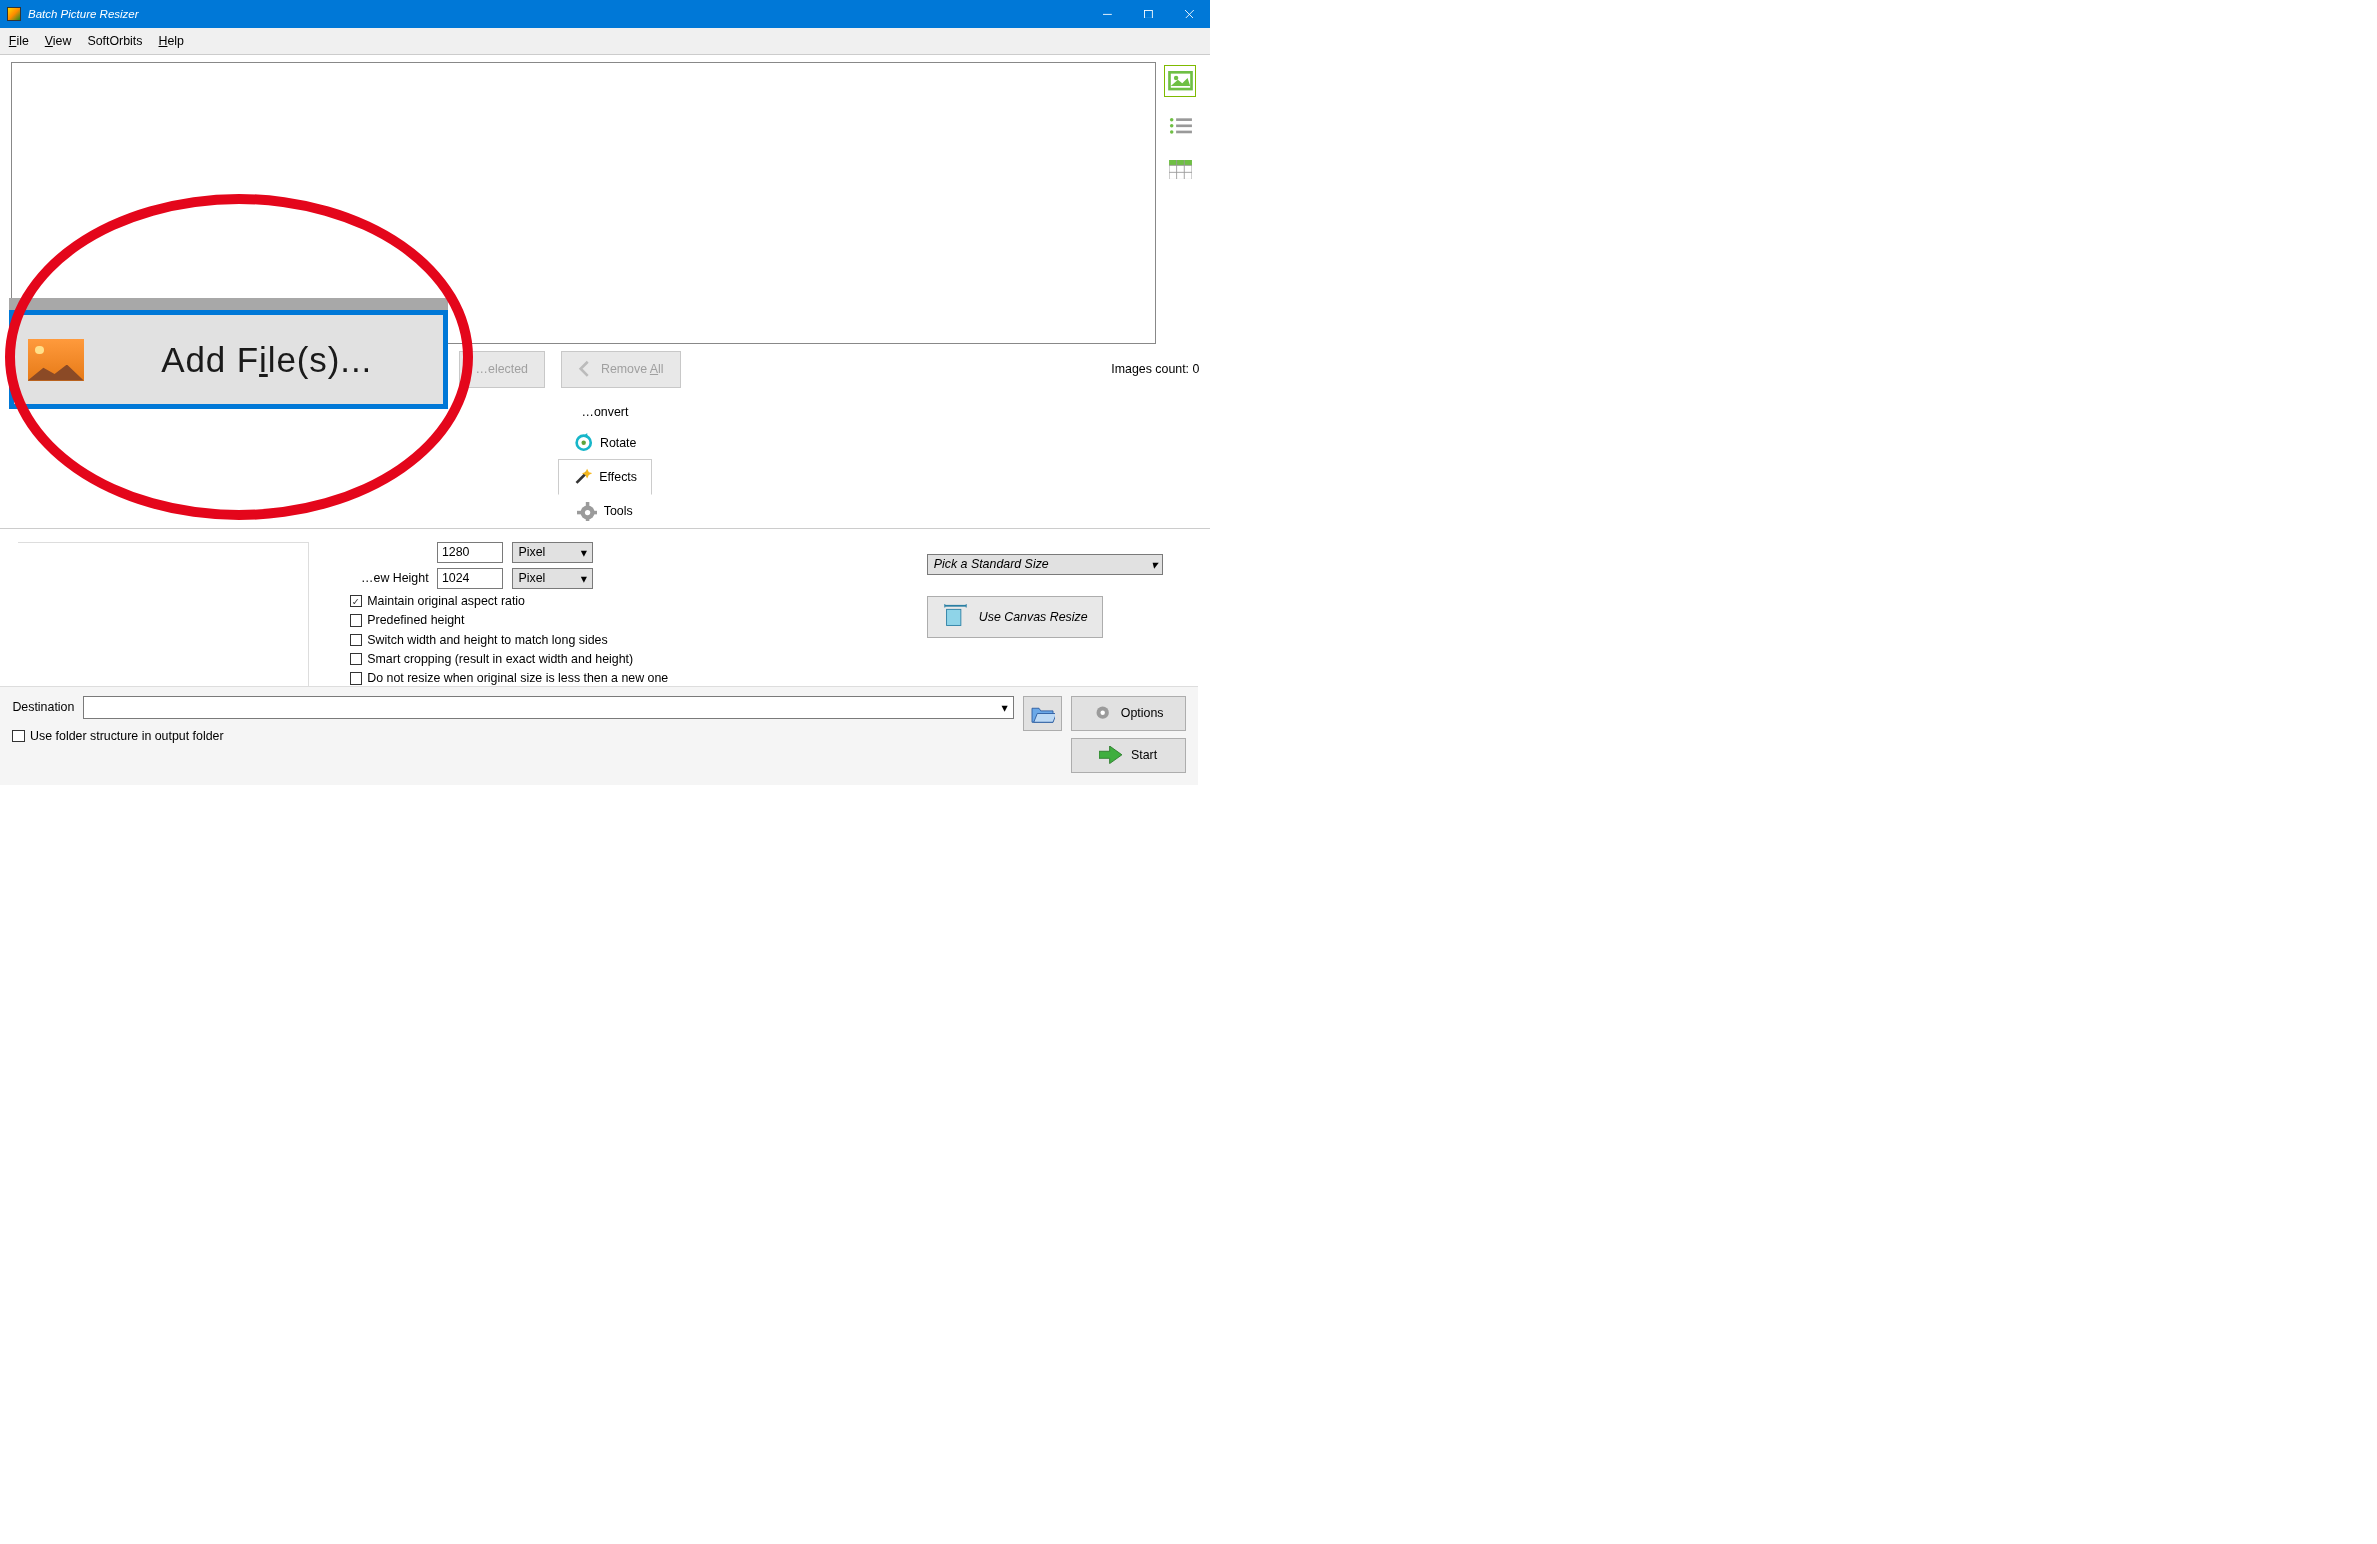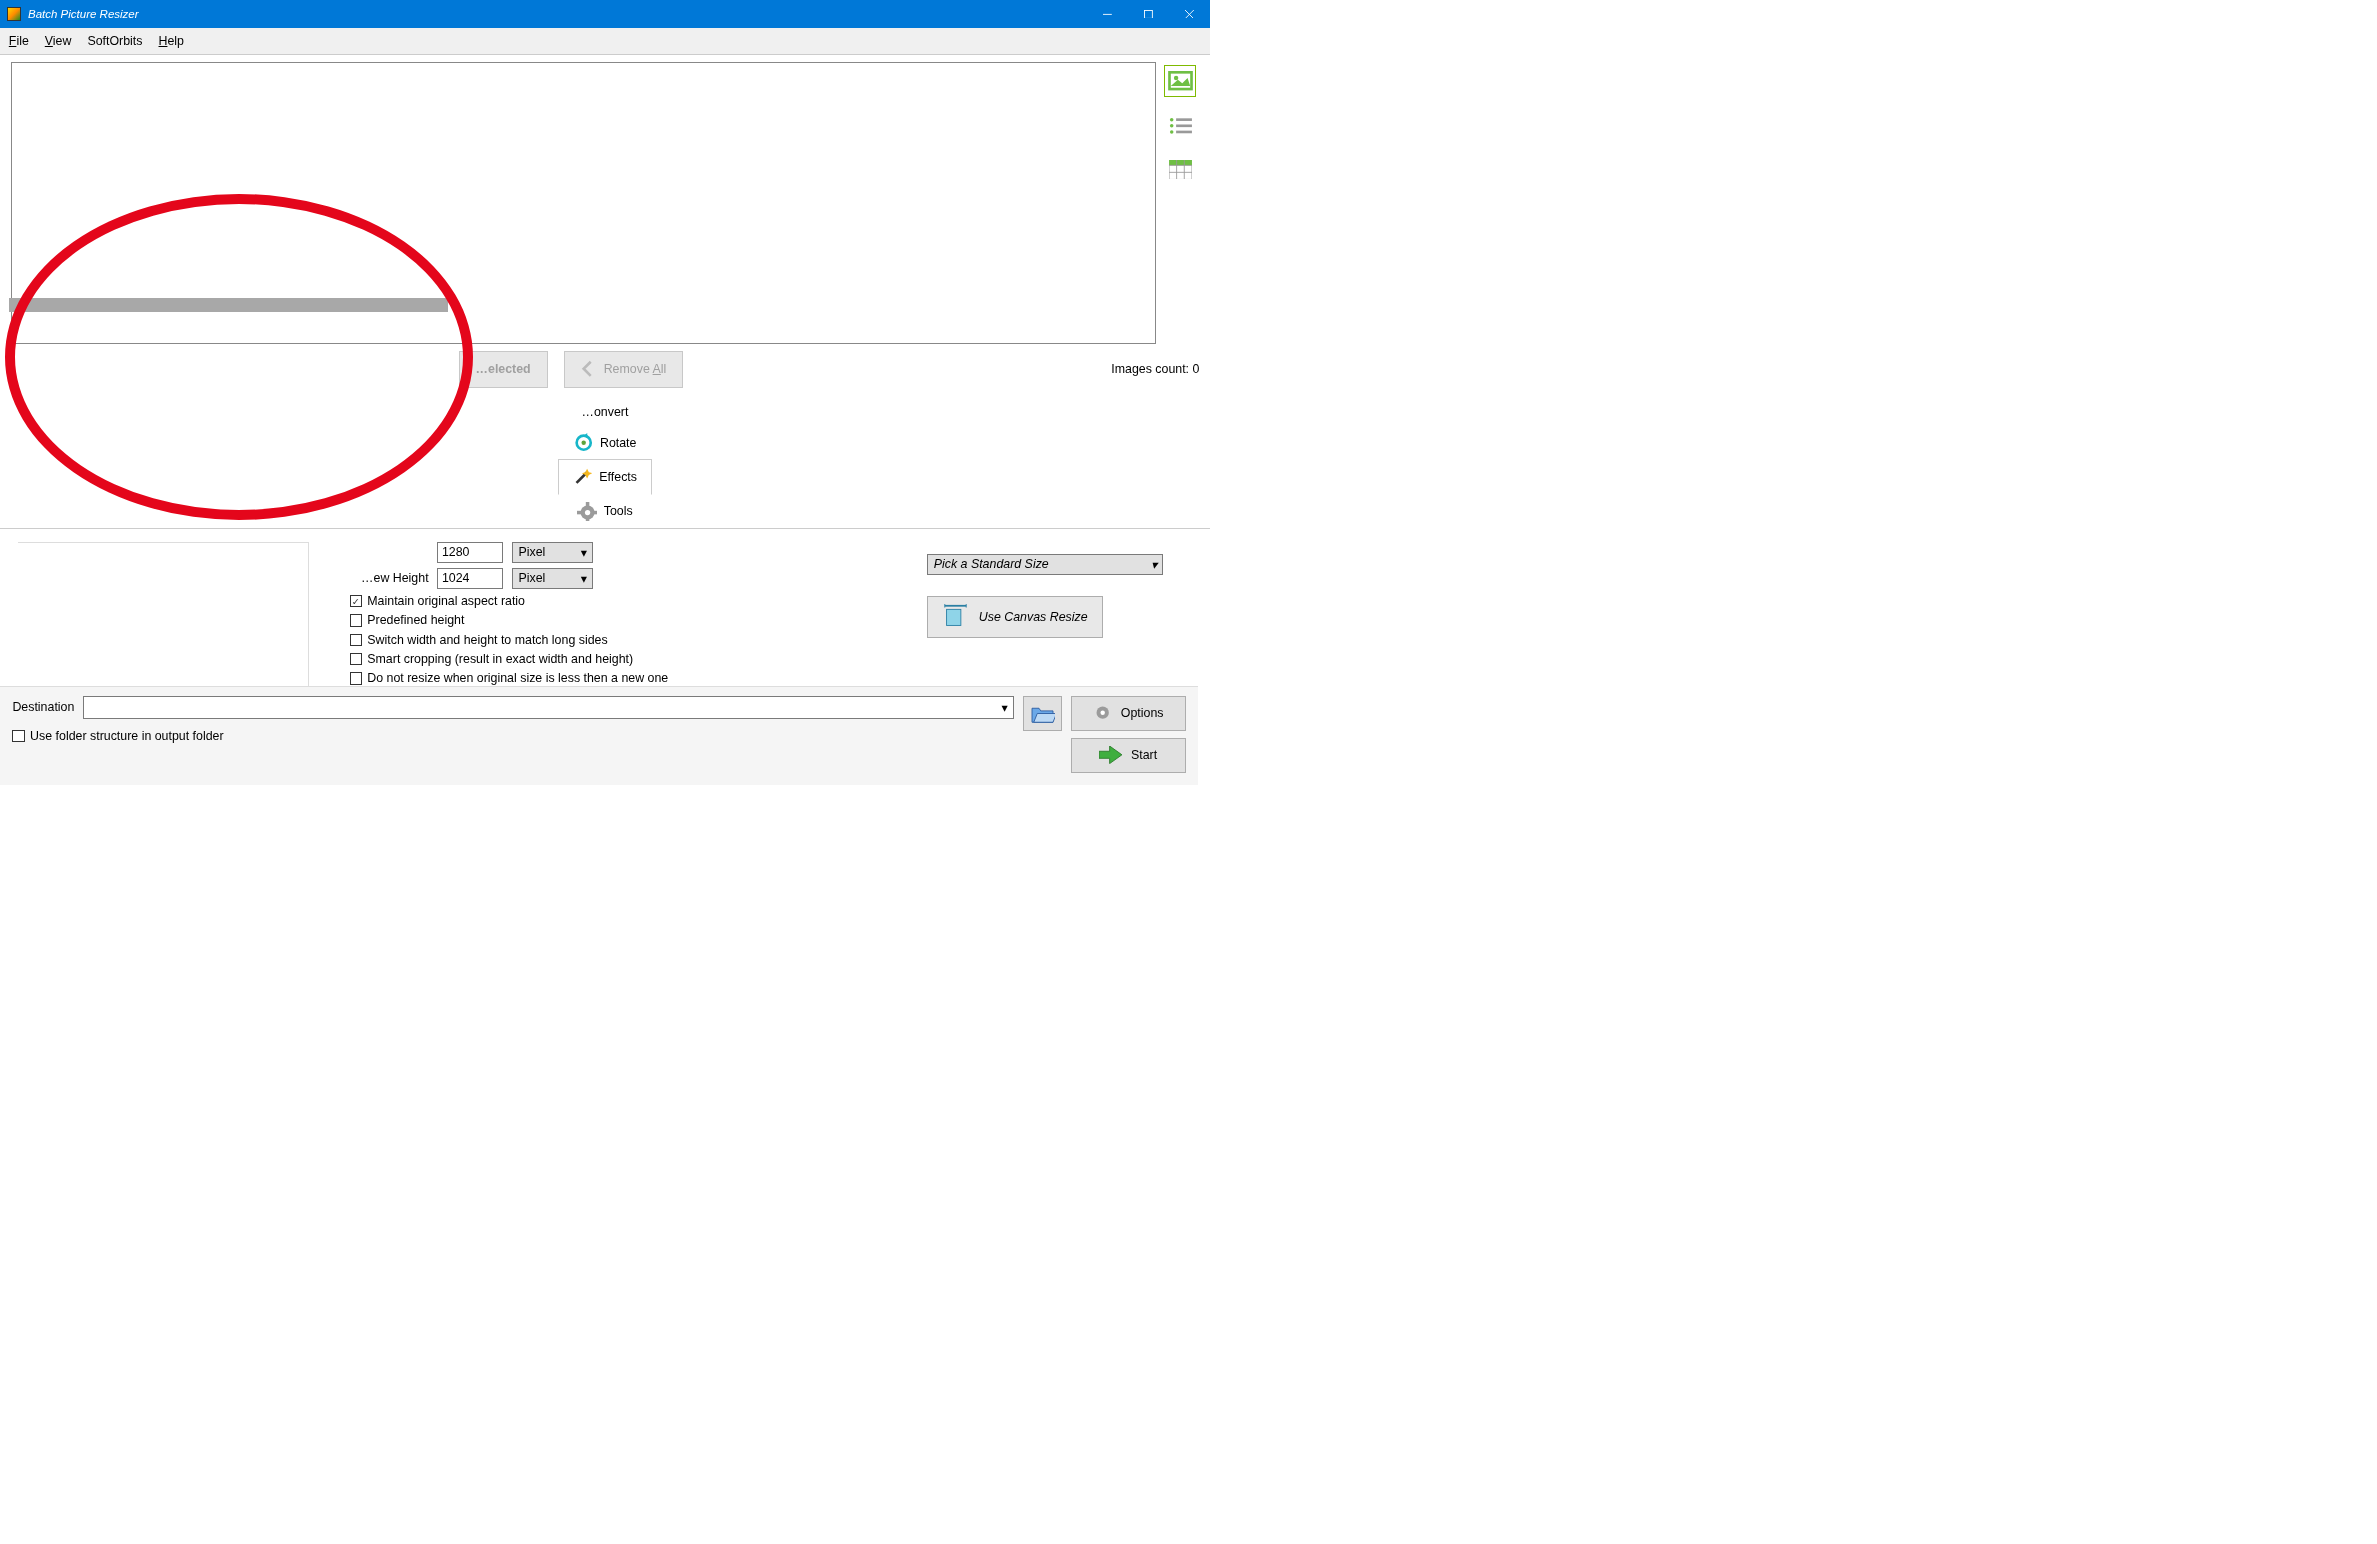--- a/index.html
+++ b/index.html
@@ -131,21 +131,21 @@
         <line x1="8.6" y1="0" x2="8.6" y2="22" stroke="#999"></line>
           <line x1="17.3" y1="0" x2="17.3" y2="22" stroke="#999"></line>
         <line x1="0" y1="14" x2="26" y2="14" stroke="#999"></line>
       </svg>
     </div>
   </div>
 </div>
 
 <div class="action-row">
   <div style="width:432px"></div>
-  <div class="btn disabled" style="width:auto;font-weight:bold;">
+  <div class="btn disabled" style="width:auto;">
     <span>…elected</span>
   </div>
   <div class="btn disabled">
     <span class="chev">
       <svg width="12.4" height="17.6" viewBox="0 0 14 20">
           <path d="M11 2 L3 10 L11 18" fill="none" stroke="#bbb" stroke-width="3"></path>
         </svg>
     </span>
     <span>Remove <u>A</u>ll</span>
   </div>
@@ -277,15 +277,19 @@
             <path d="M0 6 L12 6 L12 0 L26 10 L12 20 L12 14 L0 14 Z" fill="#3fae3f" stroke="#2a7a2a"></path>
           </svg>
         <span>Start</span>
       </div>
     </div>
   </div>
 </div>
 
 <div class="annotation">
   <div class="mag-shadow"></div>
+  <div class="mag-box">
+    <div class="mag-icon"></div>
+    <div class="mag-text">Add F<span class="ul">i</span>le(s)...</div>
+  </div>
   <div class="red-ellipse"></div>
 </div>
 
 
 </body></html>

